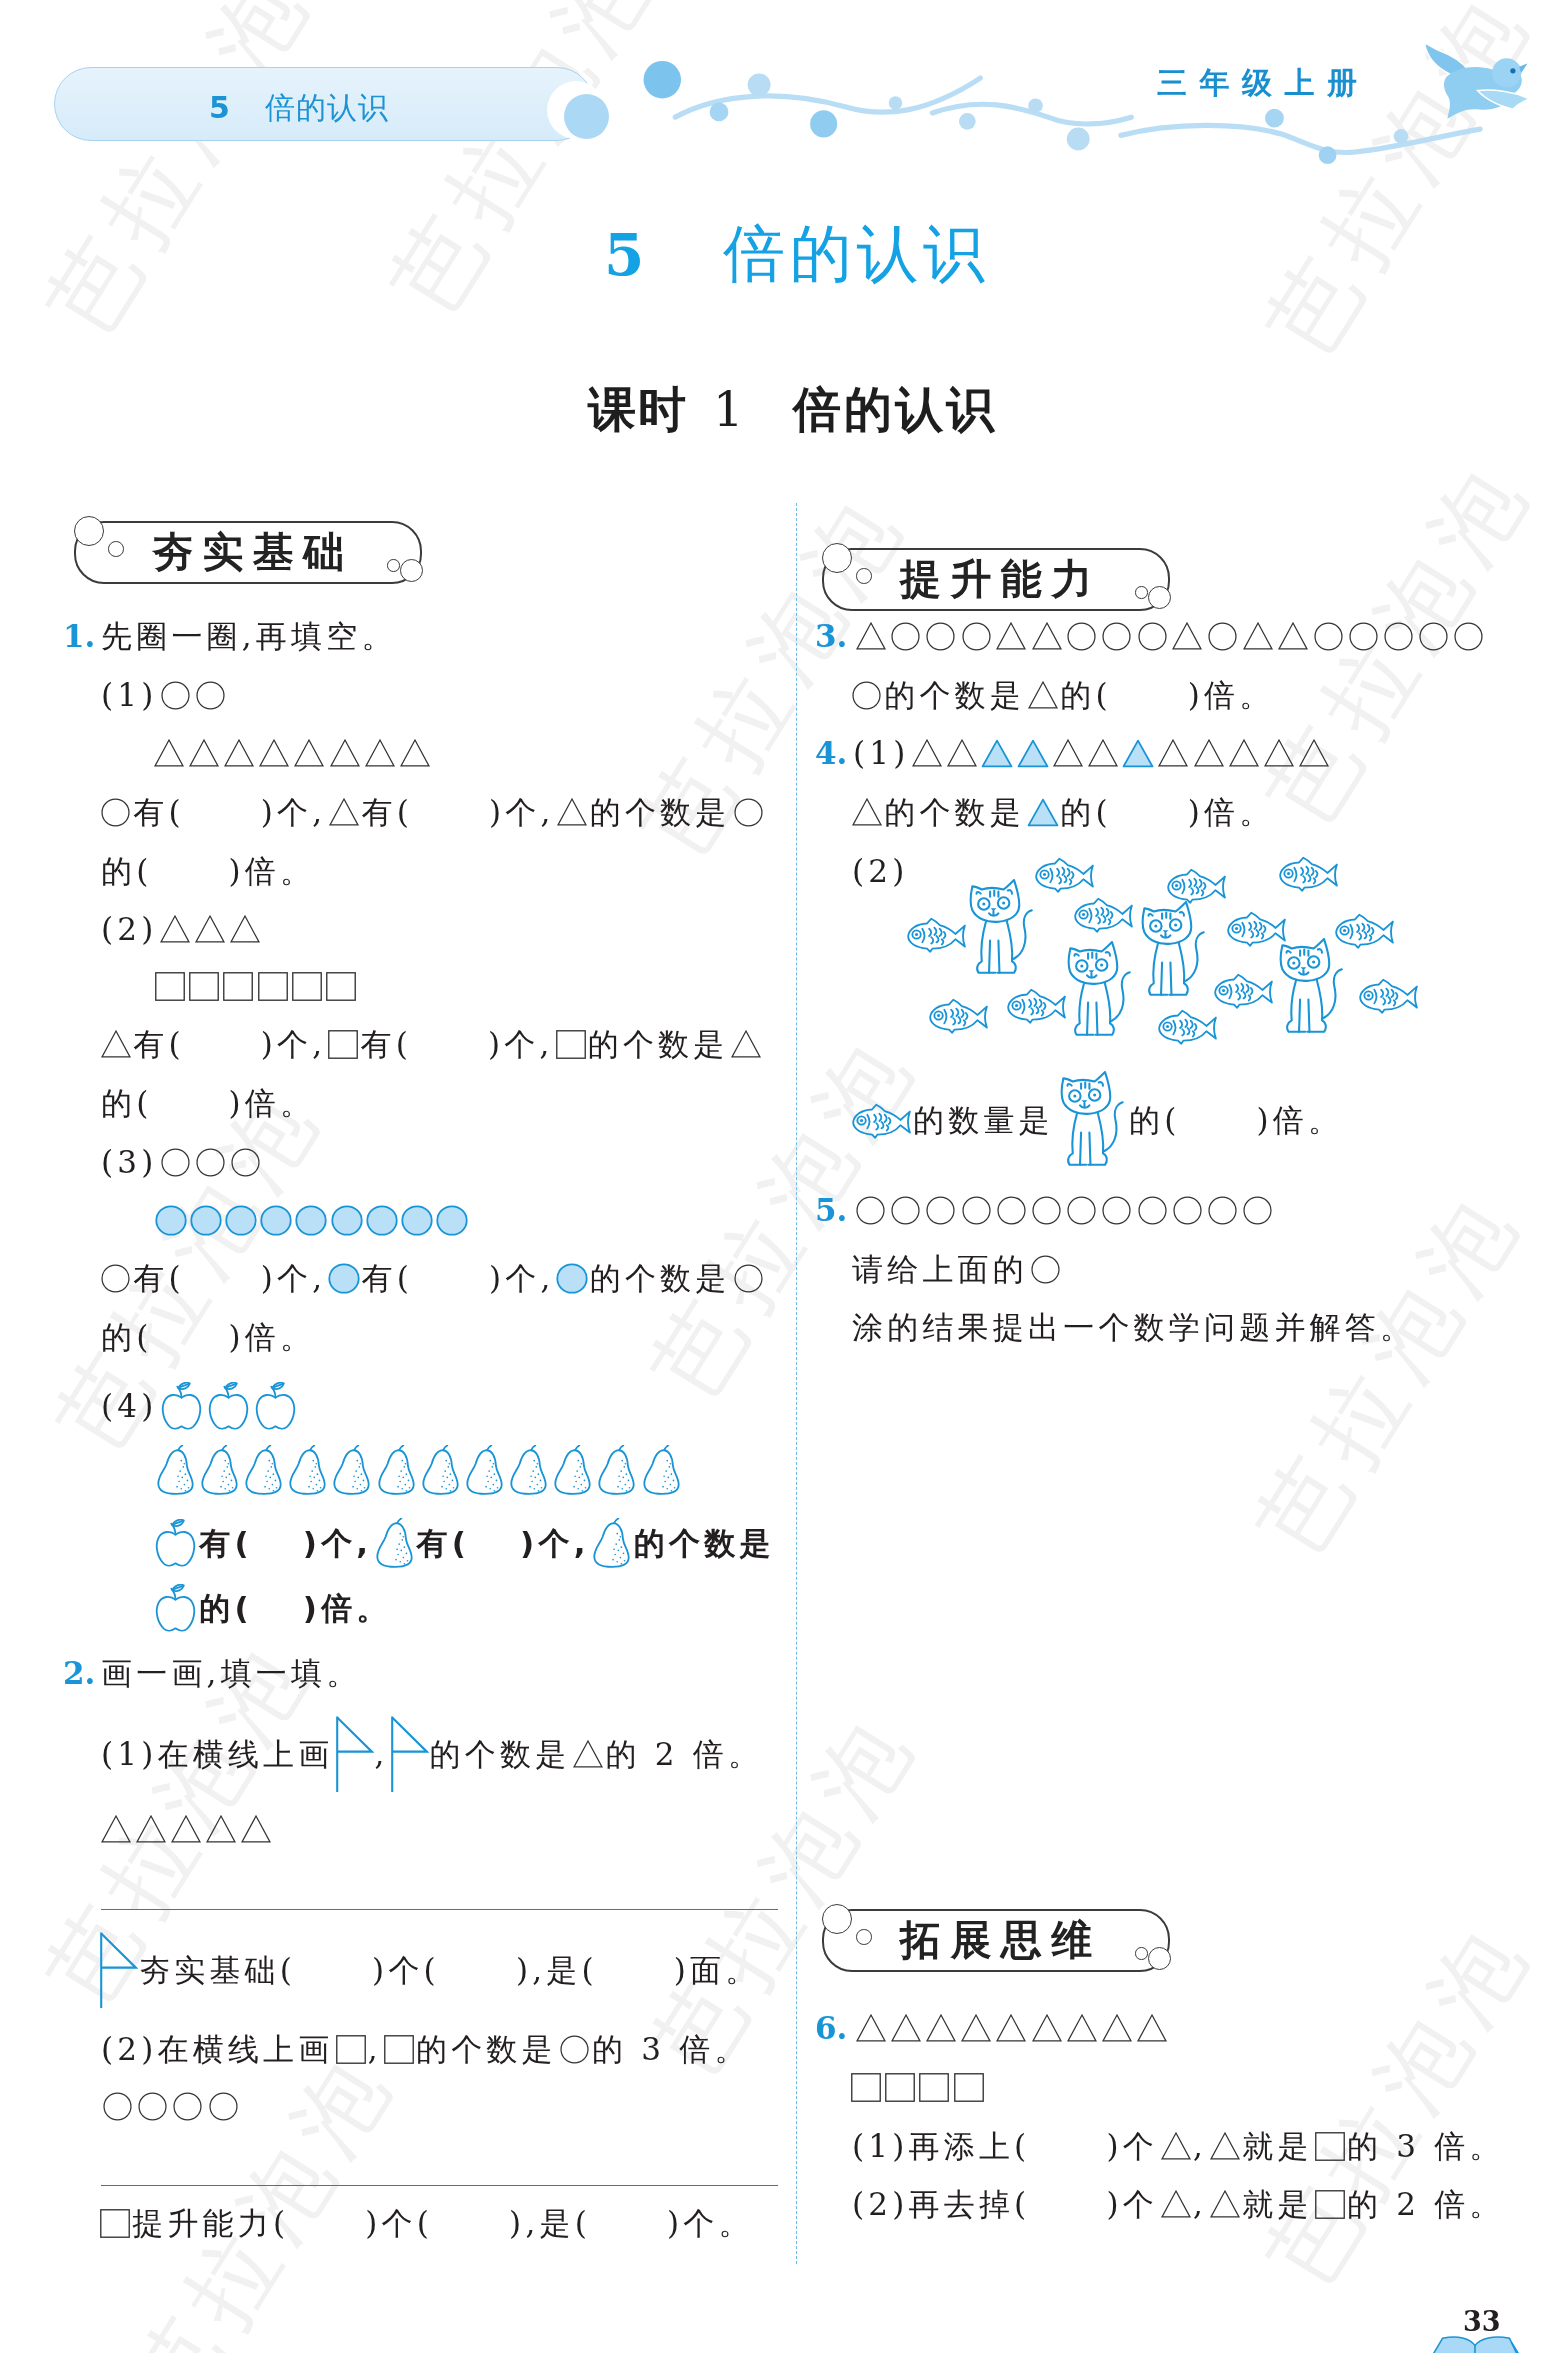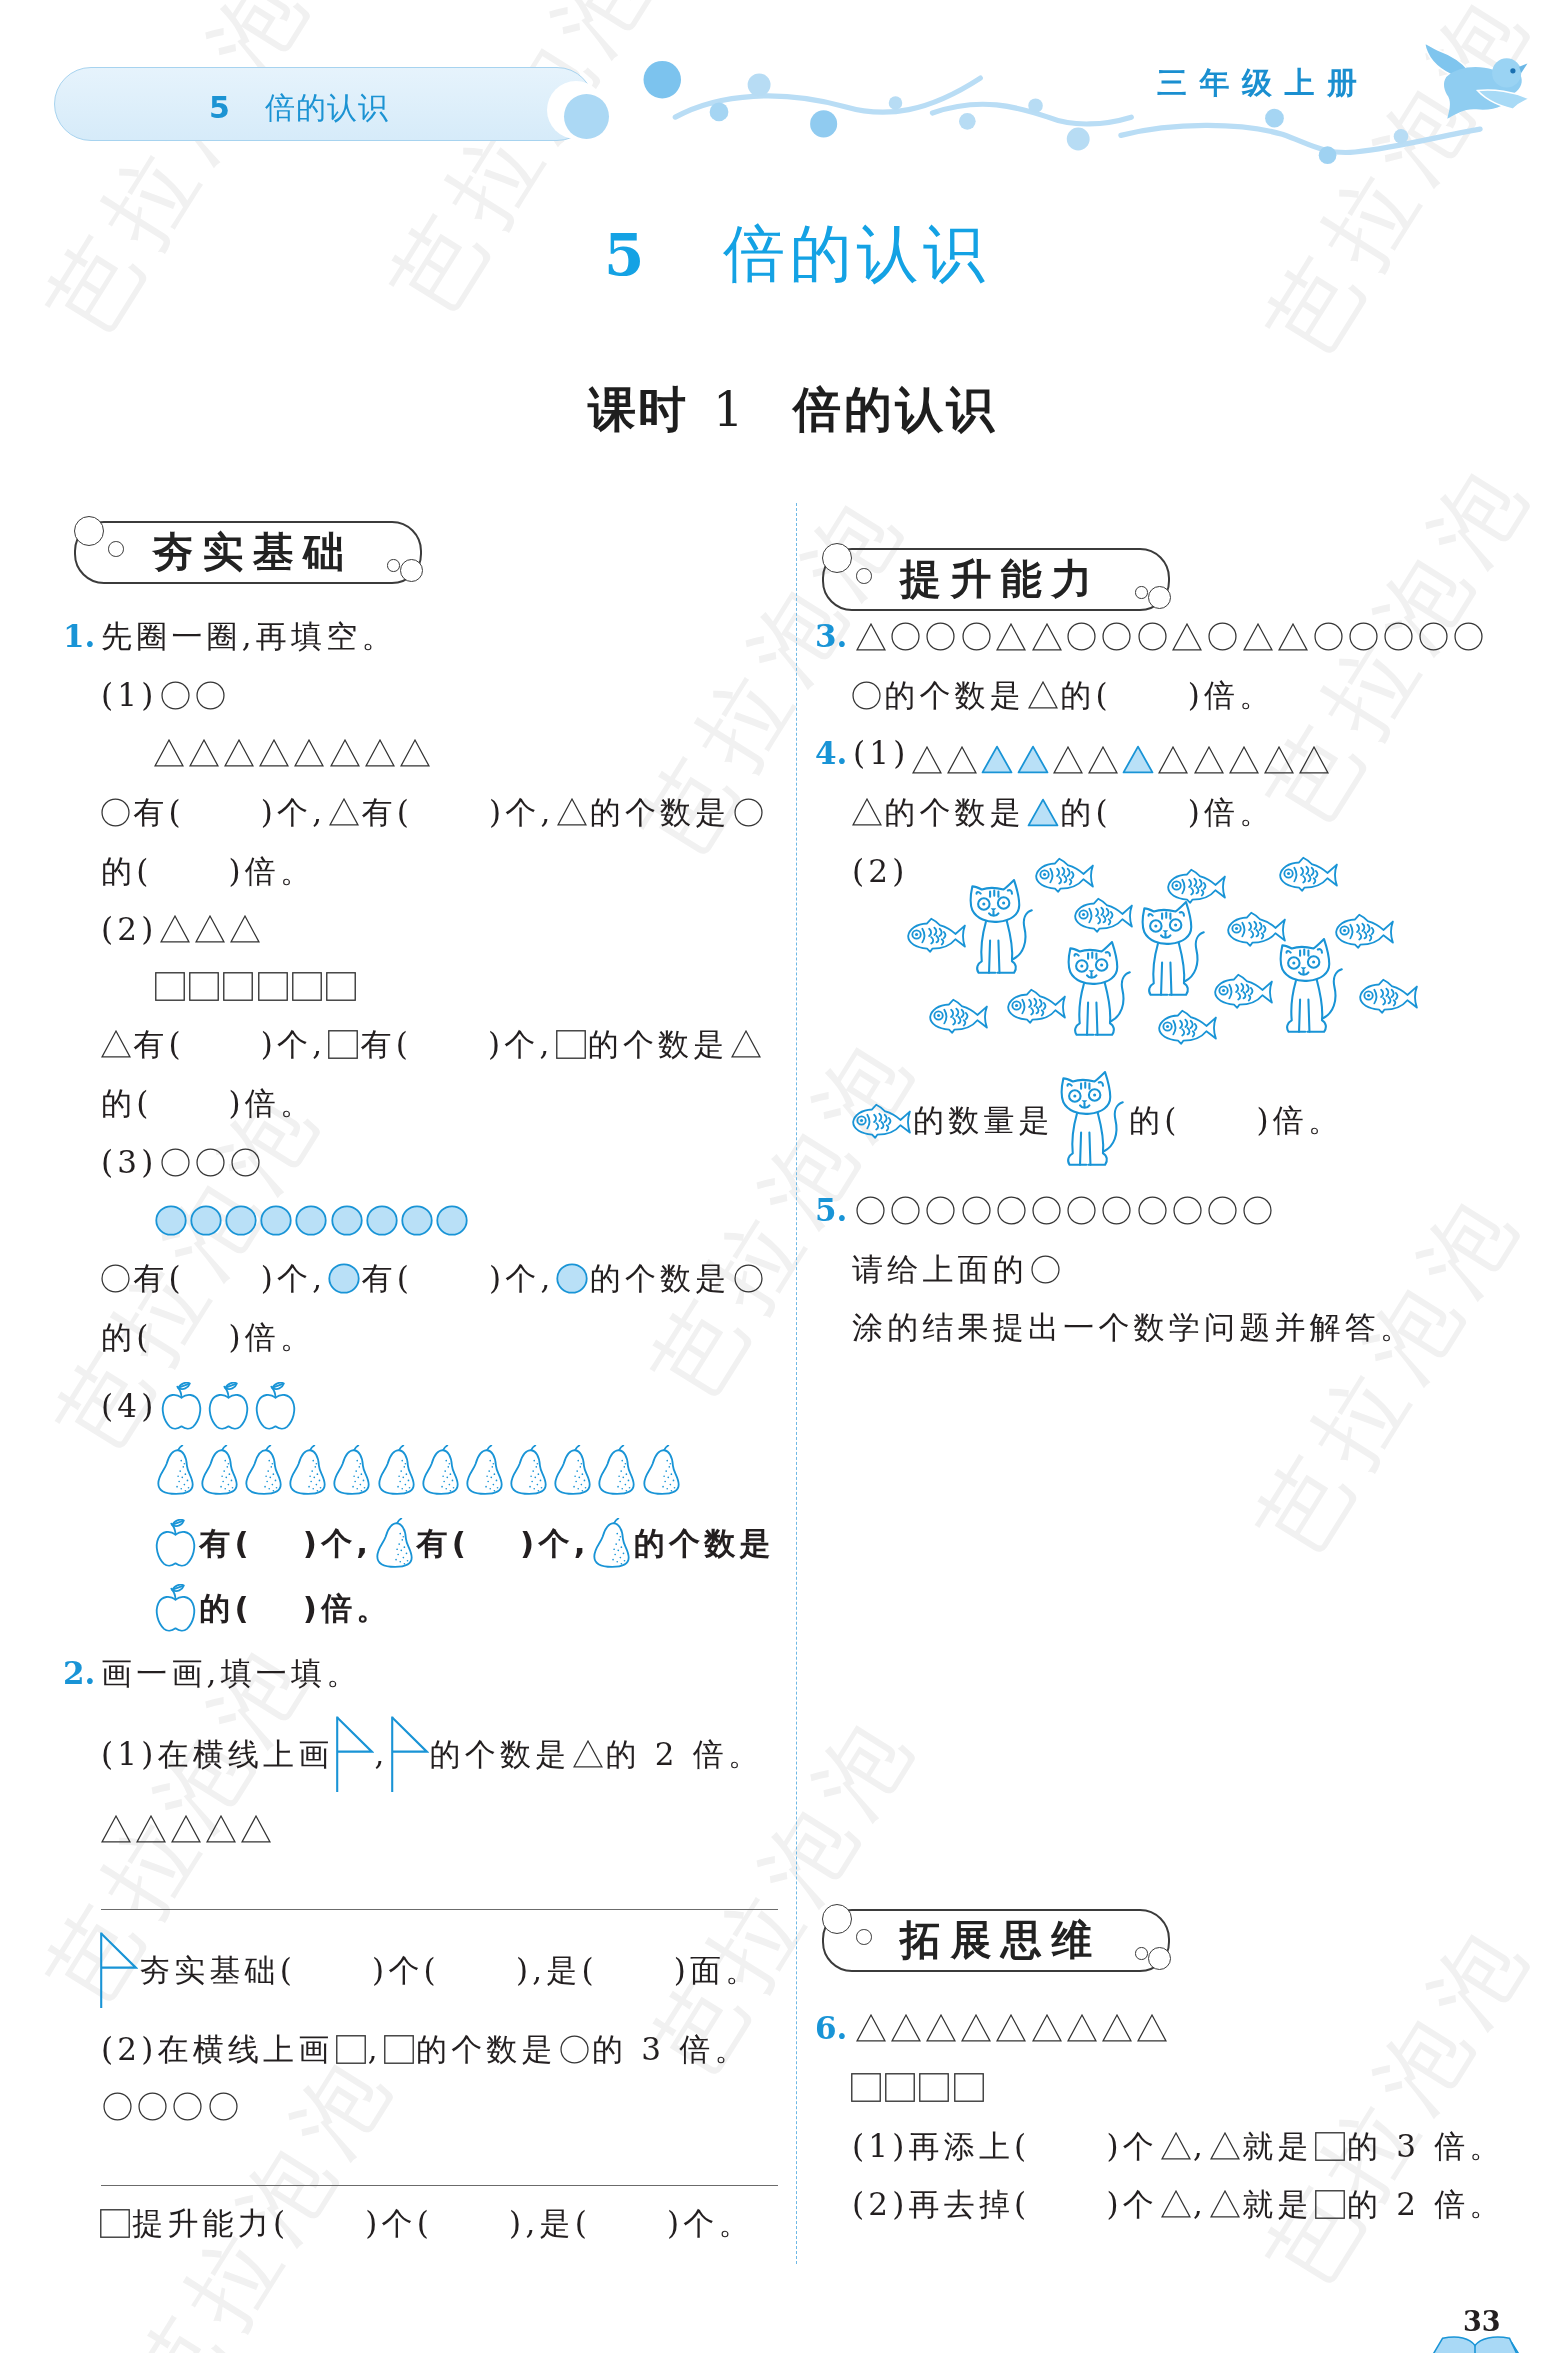--- a/index.html
+++ b/index.html
@@ -24,21 +24,21 @@
 .sec{position:absolute;width:348px;height:63px;border:2.1px solid #3b3b3b;border-radius:30px;}
 .sec .c{position:absolute;border:1.8px solid #3b3b3b;border-radius:50%;background:#fff;}
 .sec .c1{left:-2.1px;top:-6.8px;width:30px;height:30px;}
 .sec .c2{left:32px;top:18px;width:15.6px;height:15.6px;}
 .sec .c3{left:311px;top:36px;width:12.5px;height:12.5px;}
 .sec .c4{left:324px;top:36px;width:23px;height:23px;}
 .sec-text{position:absolute;left:76px;top:0;height:58px;line-height:58px;font-size:41px;font-weight:bold;font-family:"DejaVu Sans",sans-serif;letter-spacing:9.4px;color:#222;white-space:nowrap;}
 .divider{position:absolute;left:796px;top:503px;height:1761px;width:0;border-left:1.6px dashed var(--divider);}
 .hr{position:absolute;left:101px;width:677px;height:0;border-top:1.6px solid #6b6b6b;}
 .line{position:absolute;height:42px;display:flex;align-items:center;white-space:pre;font-size:31px;letter-spacing:4.2px;line-height:42px;}
-.toks{display:flex;align-items:flex-end;}
+.toks{display:flex;align-items:center;}
 .qnum{display:inline-block;width:38px;flex:none;color:var(--accent_blue);font-weight:bold;letter-spacing:0;}
 .tx{flex:none;}
 .blank{display:inline-block;flex:none;width:76px;height:5.2px;}
 .blank-1{width:50px;}
 .bold .tx{font-family:"DejaVu Sans",sans-serif;font-weight:bold;}
 .ic{display:inline-block;flex:none;}
 .ic svg{display:block;width:100%;height:100%;overflow:visible;}
 .ic-circle{width:29px;height:29px;margin:0 3.1px;}
 .ic-triangle{width:30px;height:28px;margin:0 2.6px;}
 .ic-square{width:30px;height:29px;margin:0 2.1px;}

